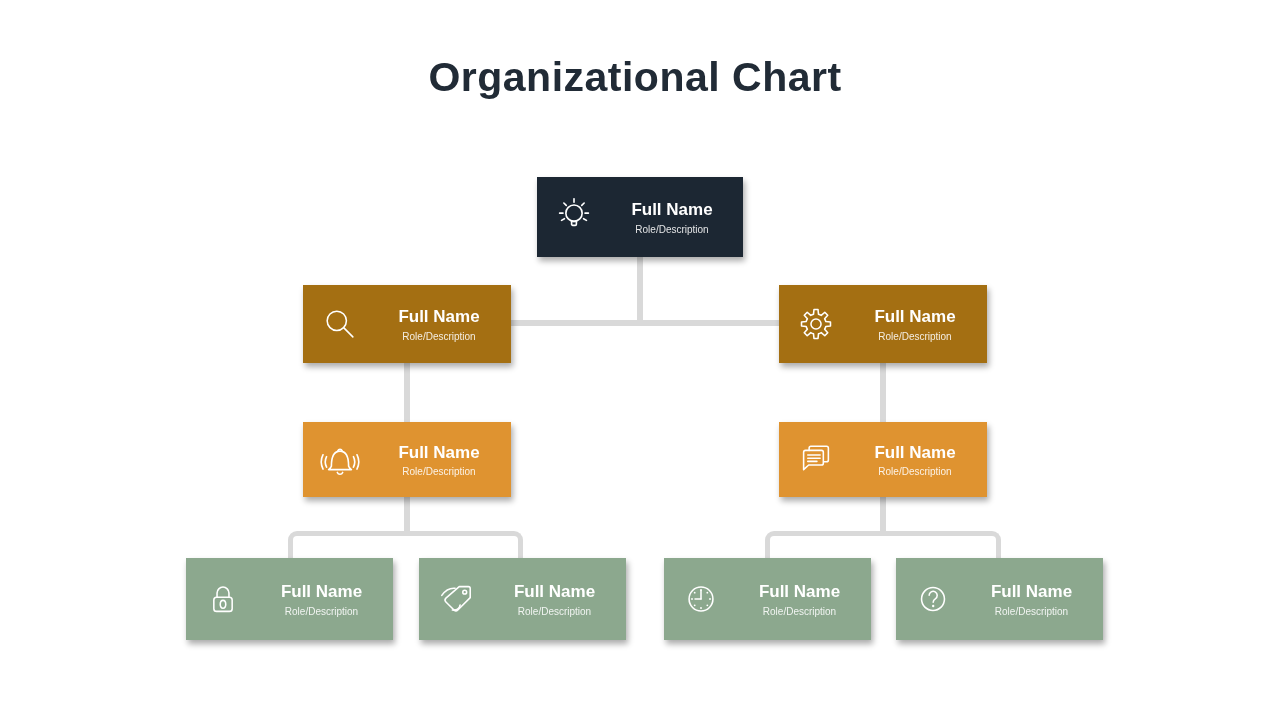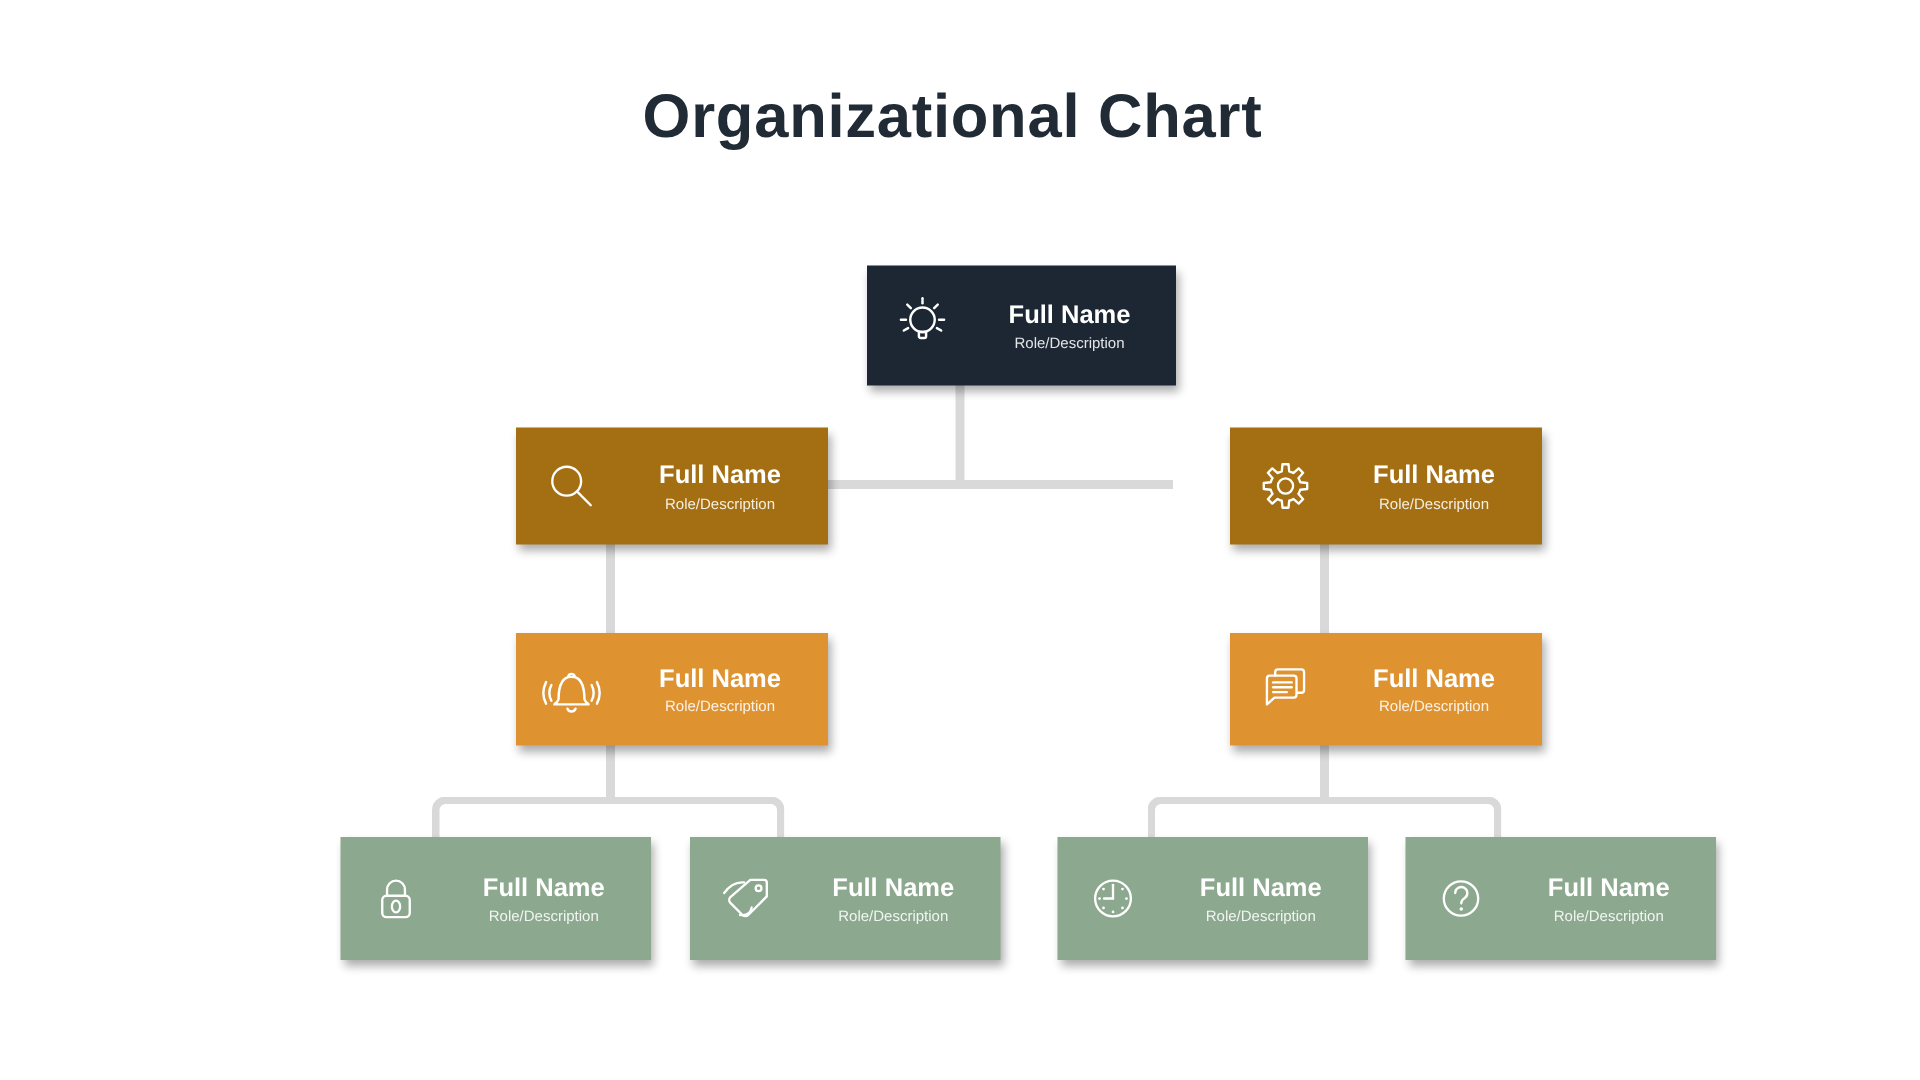--- a/index.html
+++ b/index.html
@@ -23,21 +23,20 @@
   .v-l3r   { left:880px; top:495px; width:6px;  height:38px; }
   .bracket { position:absolute; border:5px solid #d9d9d9; border-bottom:none;
              border-radius:9px 9px 0 0; background:transparent; }
   .br-left  { left:288px; top:531px; width:235px; height:28px; }
   .br-right { left:765px; top:531px; width:236px; height:28px; }
 
   
   .node {
     position:absolute; display:flex; align-items:center;
     box-shadow:2px 4px 6px rgba(0,0,0,0.33);
-    margin-left:41px;
   }
   .node .icon { width:74px; display:flex; align-items:center; justify-content:center; flex:0 0 74px; }
   .node .txt  { flex:1; display:flex; flex-direction:column; align-items:center;
                 justify-content:center; padding-right:10px; }
   .node .nm   { color:#ffffff; font-weight:bold; font-size:17px; line-height:1.25; }
   .node .rl   { color:rgba(255,255,255,0.88); font-size:10px; margin-top:3px; }
 
   .n-root { left:537px; top:177px; width:206px; height:80px; background:#1c2733; }
   .n-l2l  { left:303px; top:285px; width:208px; height:78px; background:#a46f12; }
   .n-l2r  { left:779px; top:285px; width:208px; height:78px; background:#a46f12; }

